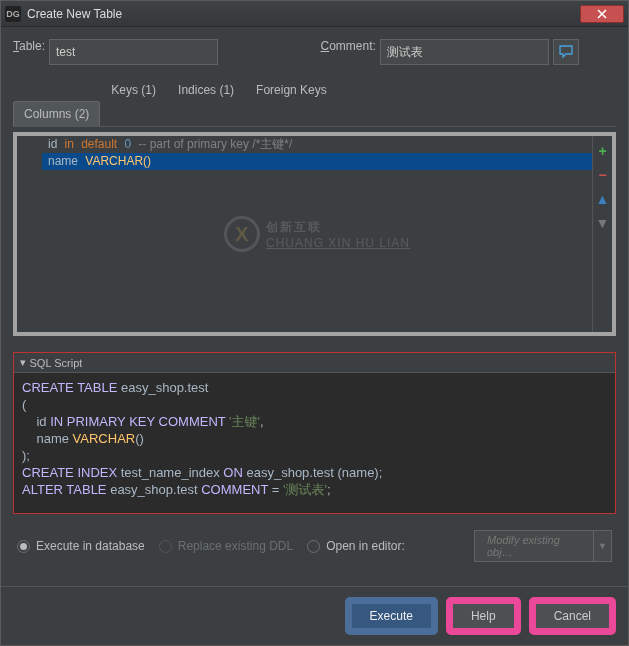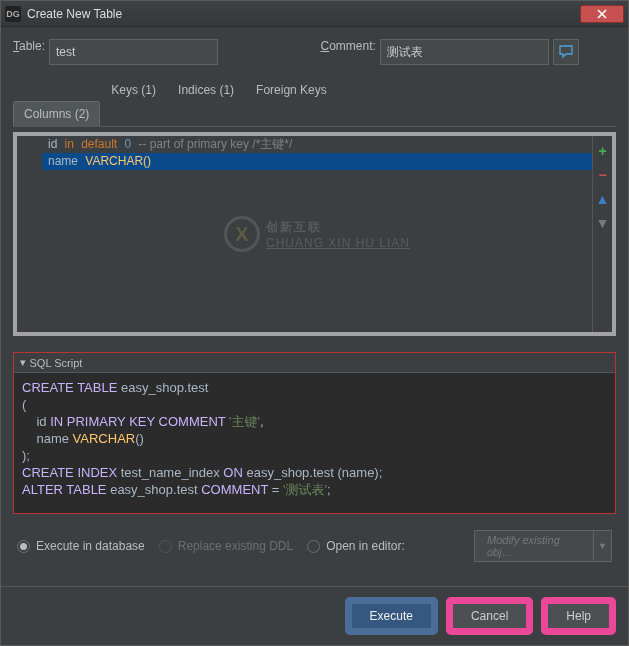--- a/index.html
+++ b/index.html
@@ -160,16 +160,16 @@
         </div>
       <div class="combo">
         <div class="cb">Modify existing obj…</div>
         <div class="dd">▼</div>
       </div>
     </div>
   </div>
 
   <div class="footer">
     <div class="btn primary">Execute</div>
+    <div class="btn">Help</div>
     <div class="btn">Cancel</div>
-    <div class="btn">Help</div>
   </div>
 </div>
 
 </body></html>

